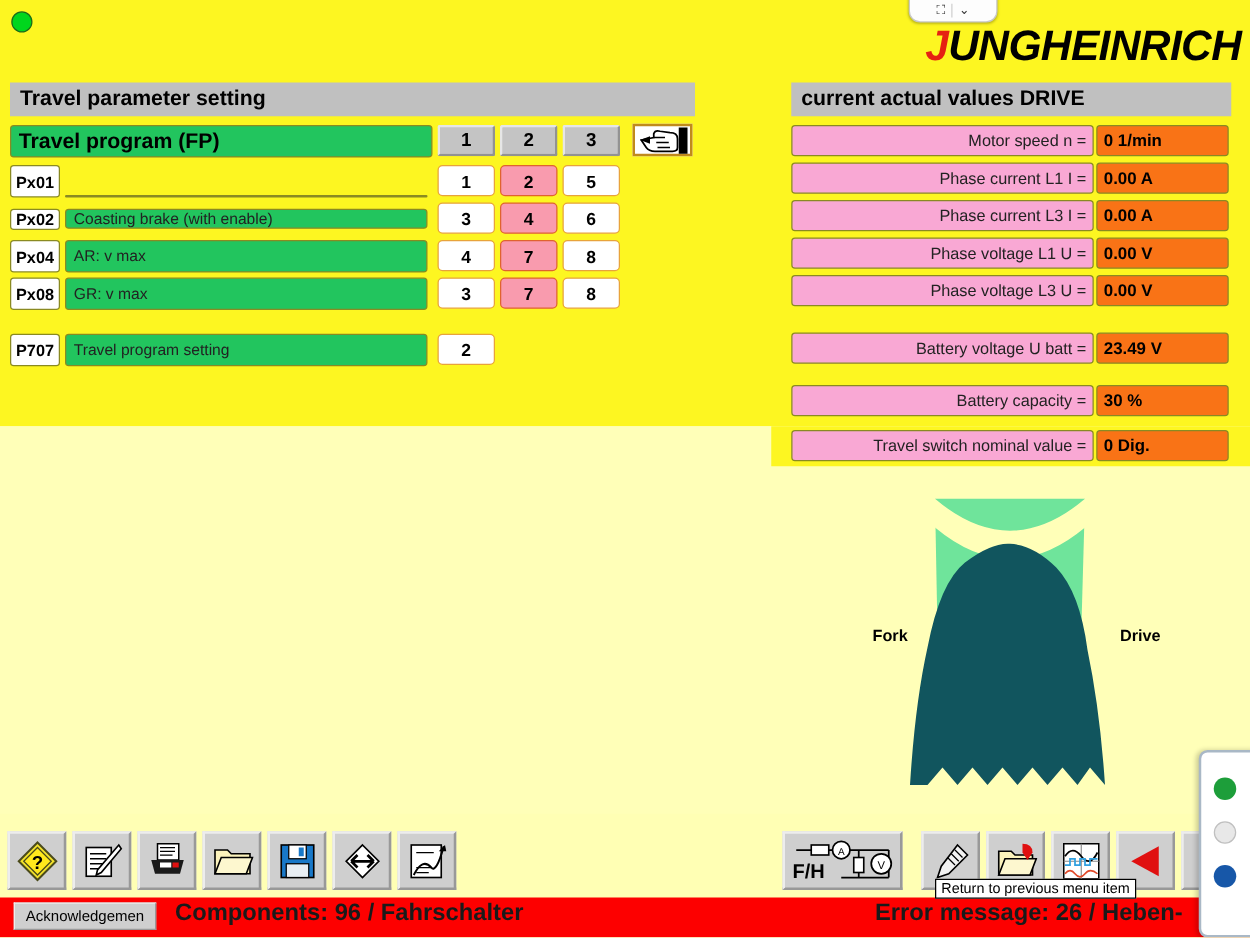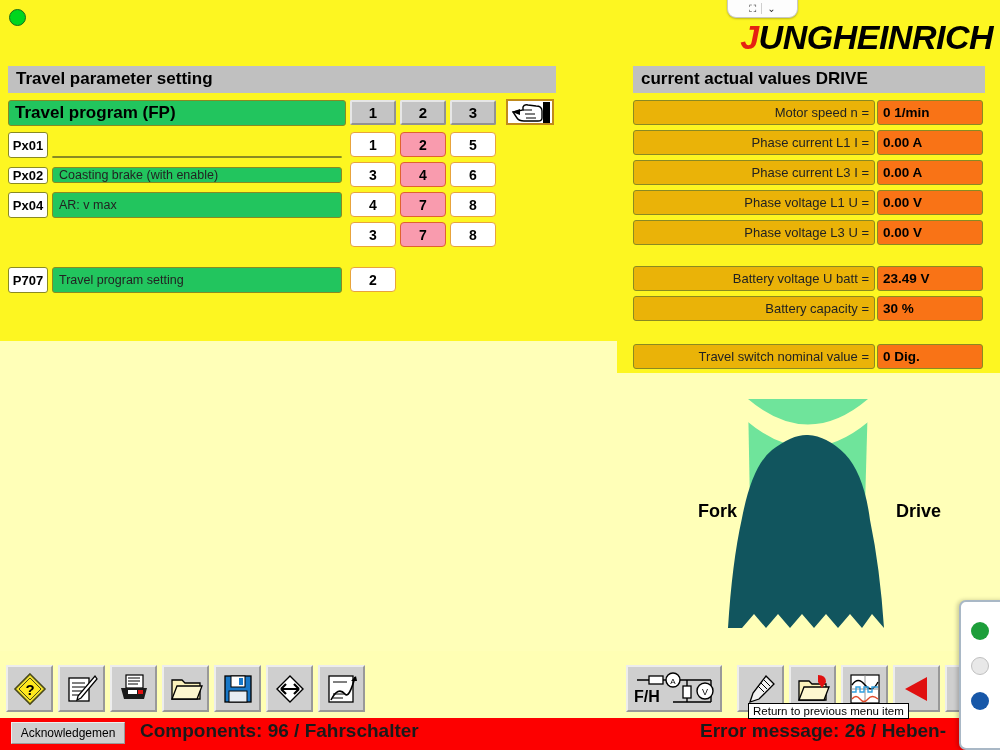--- a/index.html
+++ b/index.html
@@ -113,21 +113,21 @@
     width: 48px; height: 26px;
     background: #fff;
     border: 2px solid #c08a1c;
     display: flex; align-items: center; justify-content: center;
     overflow: hidden;
   }
   .hand-btn .bar { position: absolute; right: 2px; top: 1px; width: 7px; height: 22px; background: #000; }
   
   .av-row { position: absolute; height: 25px; display: flex; }
   .av-label {
-    background: #eab308;
+    background: #f9a8d4;
     border: 1.5px solid #8a8a22;
     border-radius: 3px;
     font-size: 13px; color: #222;
     display: flex; align-items: center; justify-content: flex-end;
     padding-right: 5px;
     white-space: nowrap;
     width: 242px;
     padding-left: 47px;
   }
   .av-value {
@@ -137,21 +137,21 @@
     font-size: 13.5px; font-weight: bold; color: #000;
     display: flex; align-items: center;
     padding-left: 5px;
     white-space: nowrap;
     width: 106px;
     margin-left: 2px;
   }
   
   .graphic { position: absolute; left: 690px; top: 388px; width: 240px; height: 250px; }
   .glabel {
-    position: absolute; font-size: 18px; font-weight: bold; color: #000;
+    position: absolute; font-size: 13px; font-weight: bold; color: #000;
   }
   
   .tbtn {
     position: absolute; top: 665px;
     width: 47px; height: 47px;
     background: #cfcfcf;
     border: 2px outset #ededed;
     display: flex; align-items: center; justify-content: center;
   }
   .tbtn svg { display: block; }
@@ -252,20 +252,24 @@
   <div class="vcell plain" style="left:450px; top:162px;">6</div>
 
   <div class="row" style="left:8px; top:192px;">
     <div class="code-box">Px04</div>
     <div class="name-box" style="width:290px;">AR: v  max</div>
   </div>
   <div class="vcell plain" style="left:350px; top:192px;">4</div>
   <div class="vcell hl" style="left:400px; top:192px;">7</div>
   <div class="vcell plain" style="left:450px; top:192px;">8</div>
 
+  <div class="row" style="left:8px; top:222px;">
+    <div class="code-box">Px08</div>
+    <div class="name-box" style="width:290px;">GR: v  max</div>
+  </div>
   <div class="vcell plain" style="left:350px; top:222px;">3</div>
   <div class="vcell hl" style="left:400px; top:222px;">7</div>
   <div class="vcell plain" style="left:450px; top:222px;">8</div>
 
   <div class="row" style="left:8px; top:267px;">
     <div class="code-box">P707</div>
     <div class="name-box" style="width:290px;">Travel program setting</div>
   </div>
   <div class="vcell plain" style="left:350px; top:267px;">2</div>
 
@@ -289,21 +293,21 @@
   </div>
   <div class="av-row" style="left:633px; top:220px;">
     <div class="av-label">Phase voltage L3   U =</div>
     <div class="av-value">0.00 V</div>
   </div>
 
   <div class="av-row" style="left:633px; top:266px;">
     <div class="av-label">Battery voltage  U  batt =</div>
     <div class="av-value">23.49 V</div>
   </div>
-  <div class="av-row" style="left:633px; top:296px;">
+  <div class="av-row" style="left:633px; top:308px;">
     <div class="av-label">Battery capacity =</div>
     <div class="av-value">30 %</div>
   </div>
 
   <div class="av-row" style="left:633px; top:344px;">
     <div class="av-label">Travel switch nominal value =</div>
     <div class="av-value">0 Dig.</div>
   </div>
 
   <div class="graphic">

